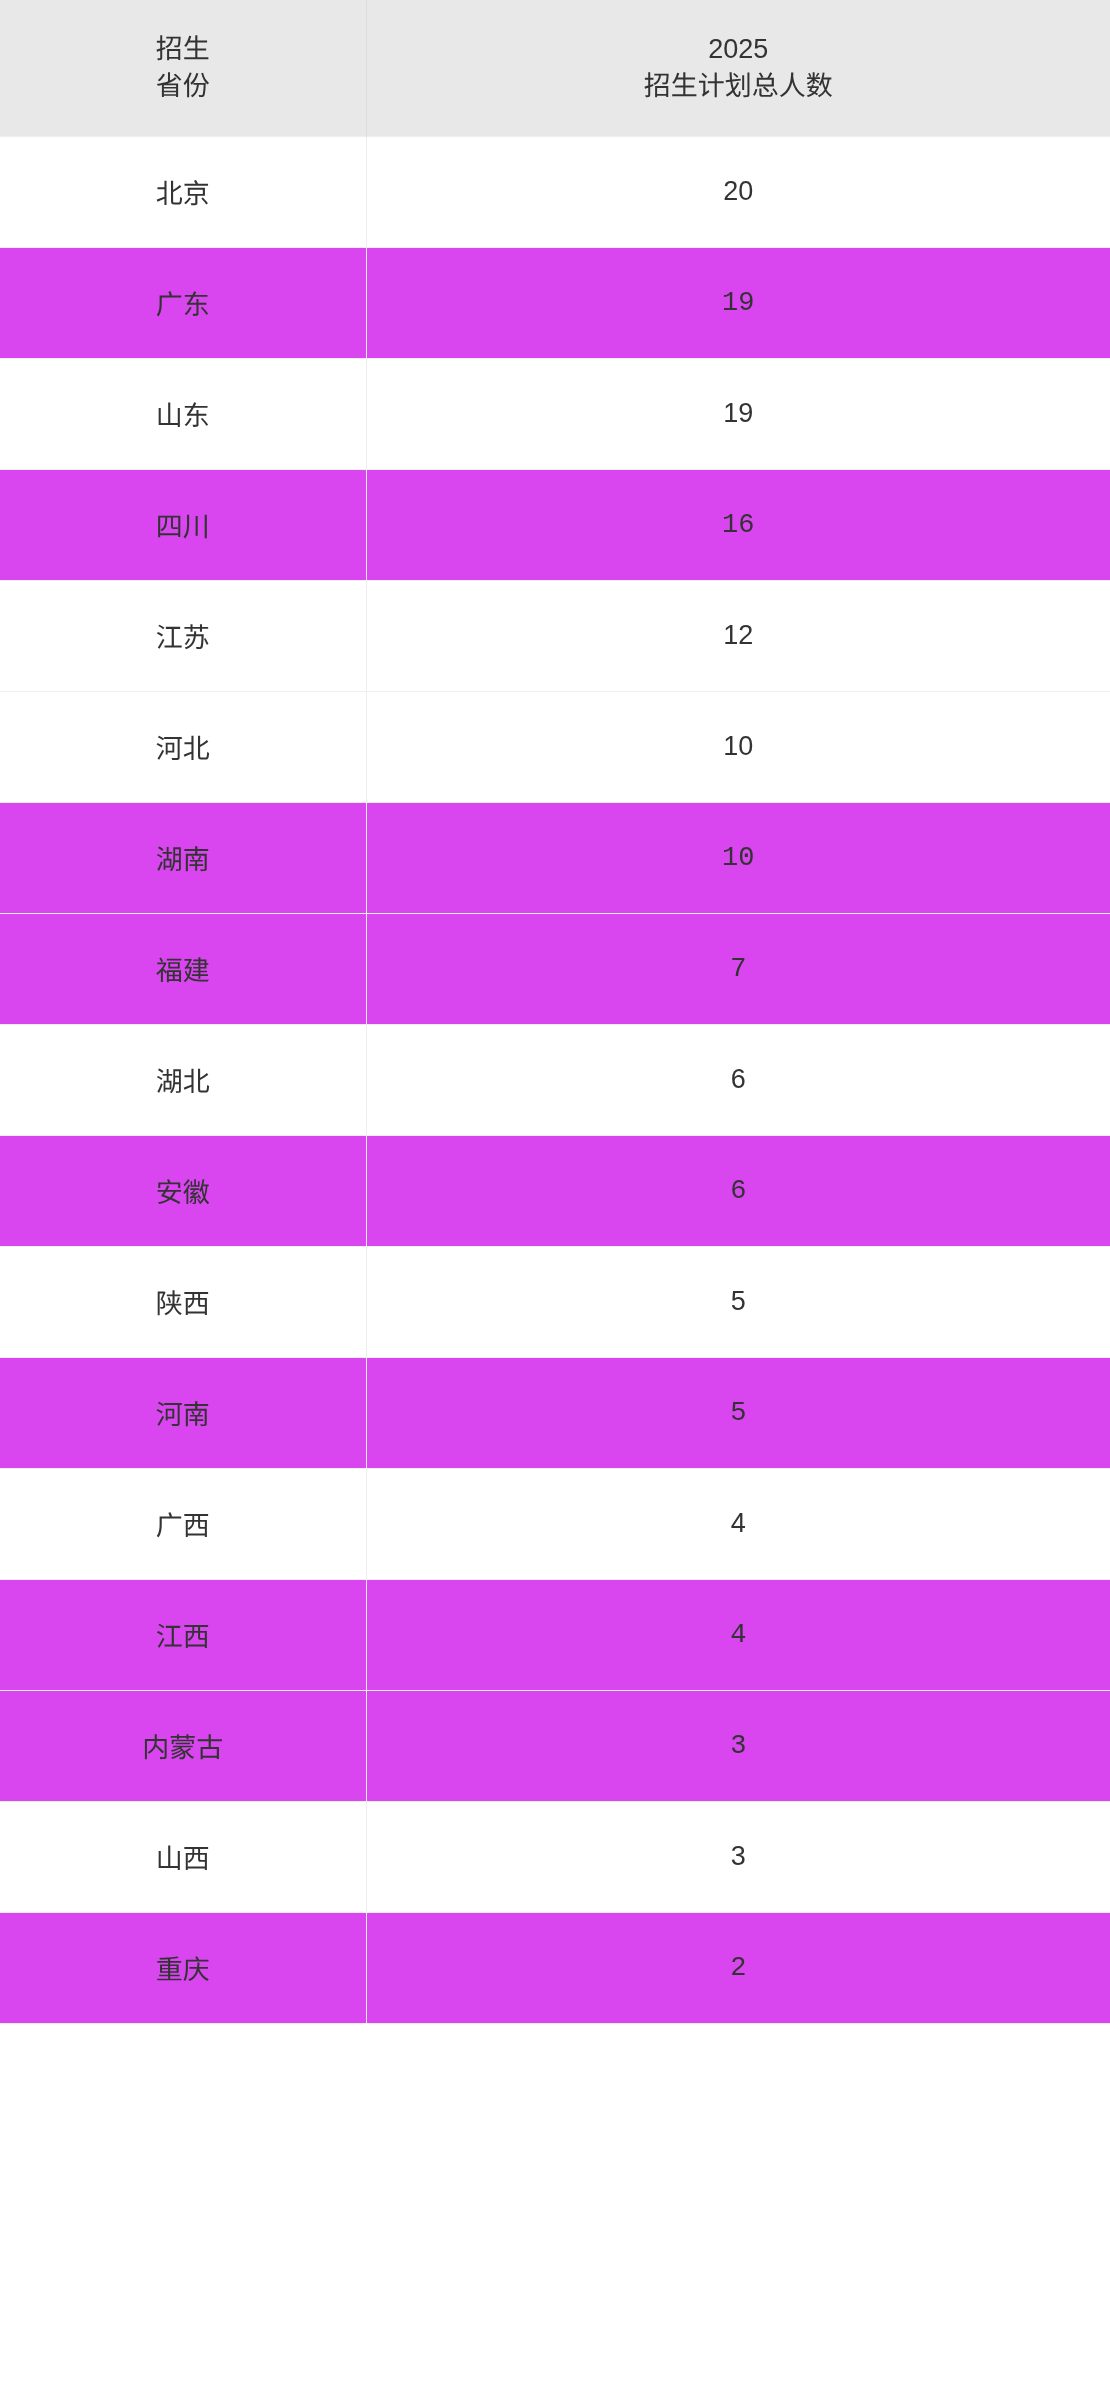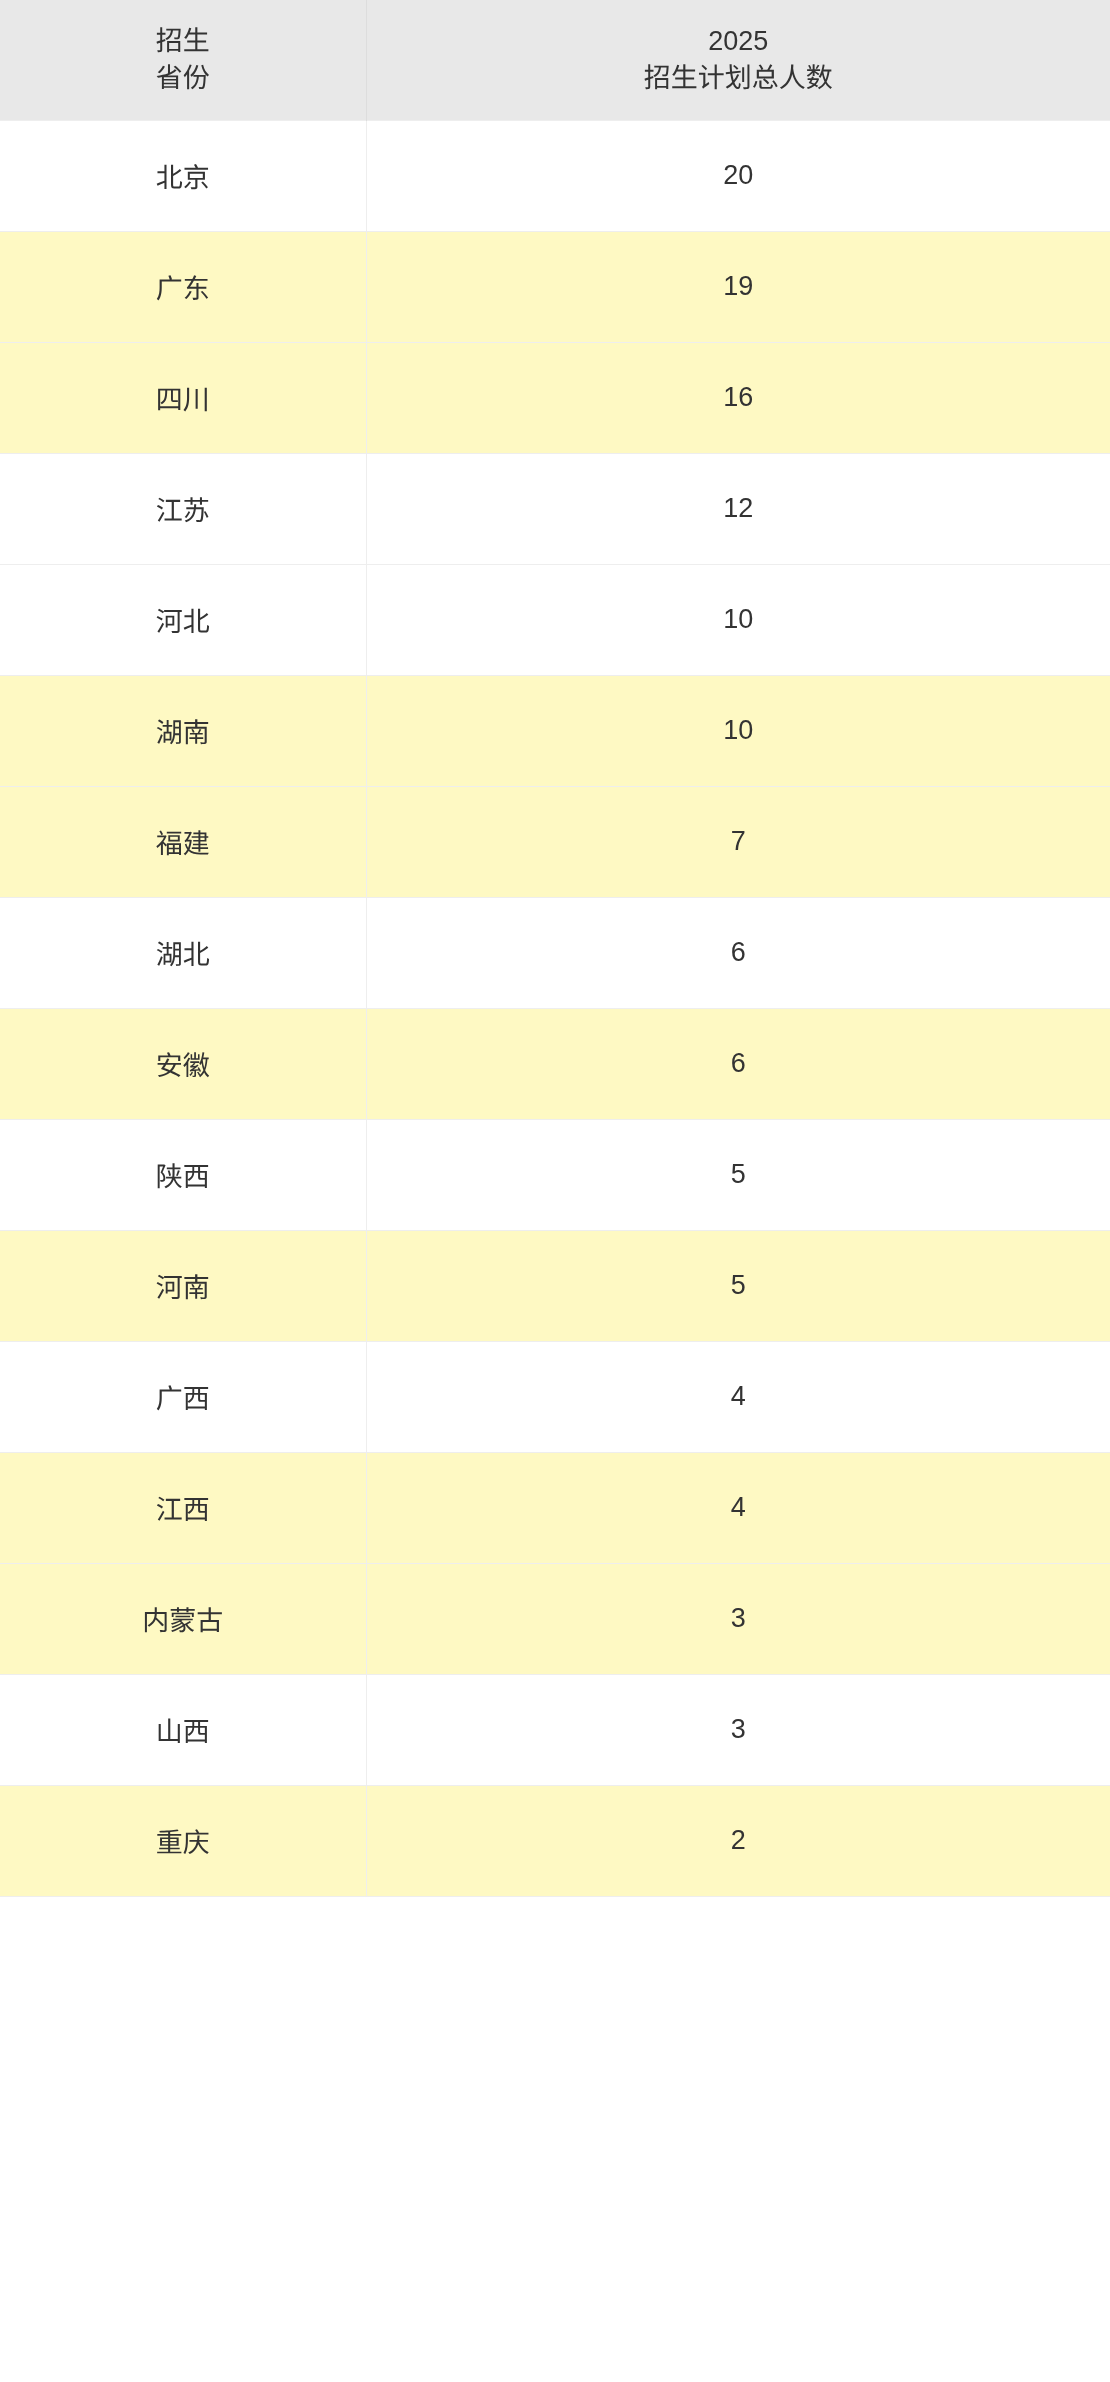--- a/index.html
+++ b/index.html
@@ -29,21 +29,21 @@
 
   table.data-table thead th {
     background: #e8e8e8;
     color: #333333;
     font-weight: normal;
     font-size: 27px;
     line-height: 1.35;
     text-align: center;
     vertical-align: middle;
     padding: 18px 23px;
-    height: 120px;
+    height: 136px;
     box-sizing: border-box;
     border: none;
   }
   table.data-table thead th .line {
     display: block;
   }
   table.data-table tbody td {
     font-size: 27px;
     text-align: center;
     vertical-align: middle;
@@ -51,21 +51,22 @@
     padding: 0 8px;
     box-sizing: border-box;
     color: #333333;
     border-top: 1px solid #eeeeee;
     border-bottom: 1px solid #eeeeee;
   }
   table.data-table tbody tr.odd td {
     background: #ffffff;
   }
   table.data-table tbody tr.even td {
-    background: #fef9c3;
+    background: #d946ef;
+    font-family: Liberation Mono, monospace;
   }
   table.data-table tbody td.province-cell {
     border-right: 1px solid #eeeeee;
   }
   table.data-table thead th.province-head {
     border-right: 1px solid #dddddd;
   }
 </style>
 </head>
 <body>
@@ -88,20 +89,24 @@
         </th>
       </tr>
     </thead>
     <tbody>
       <tr class="odd">
         <td class="province-cell">北京</td>
         <td class="value-cell">20</td>
       </tr>
       <tr class="even">
         <td class="province-cell">广东</td>
+        <td class="value-cell">19</td>
+      </tr>
+      <tr class="odd">
+        <td class="province-cell">山东</td>
         <td class="value-cell">19</td>
       </tr>
       <tr class="even">
         <td class="province-cell">四川</td>
         <td class="value-cell">16</td>
       </tr>
       <tr class="odd">
         <td class="province-cell">江苏</td>
         <td class="value-cell">12</td>
       </tr>

